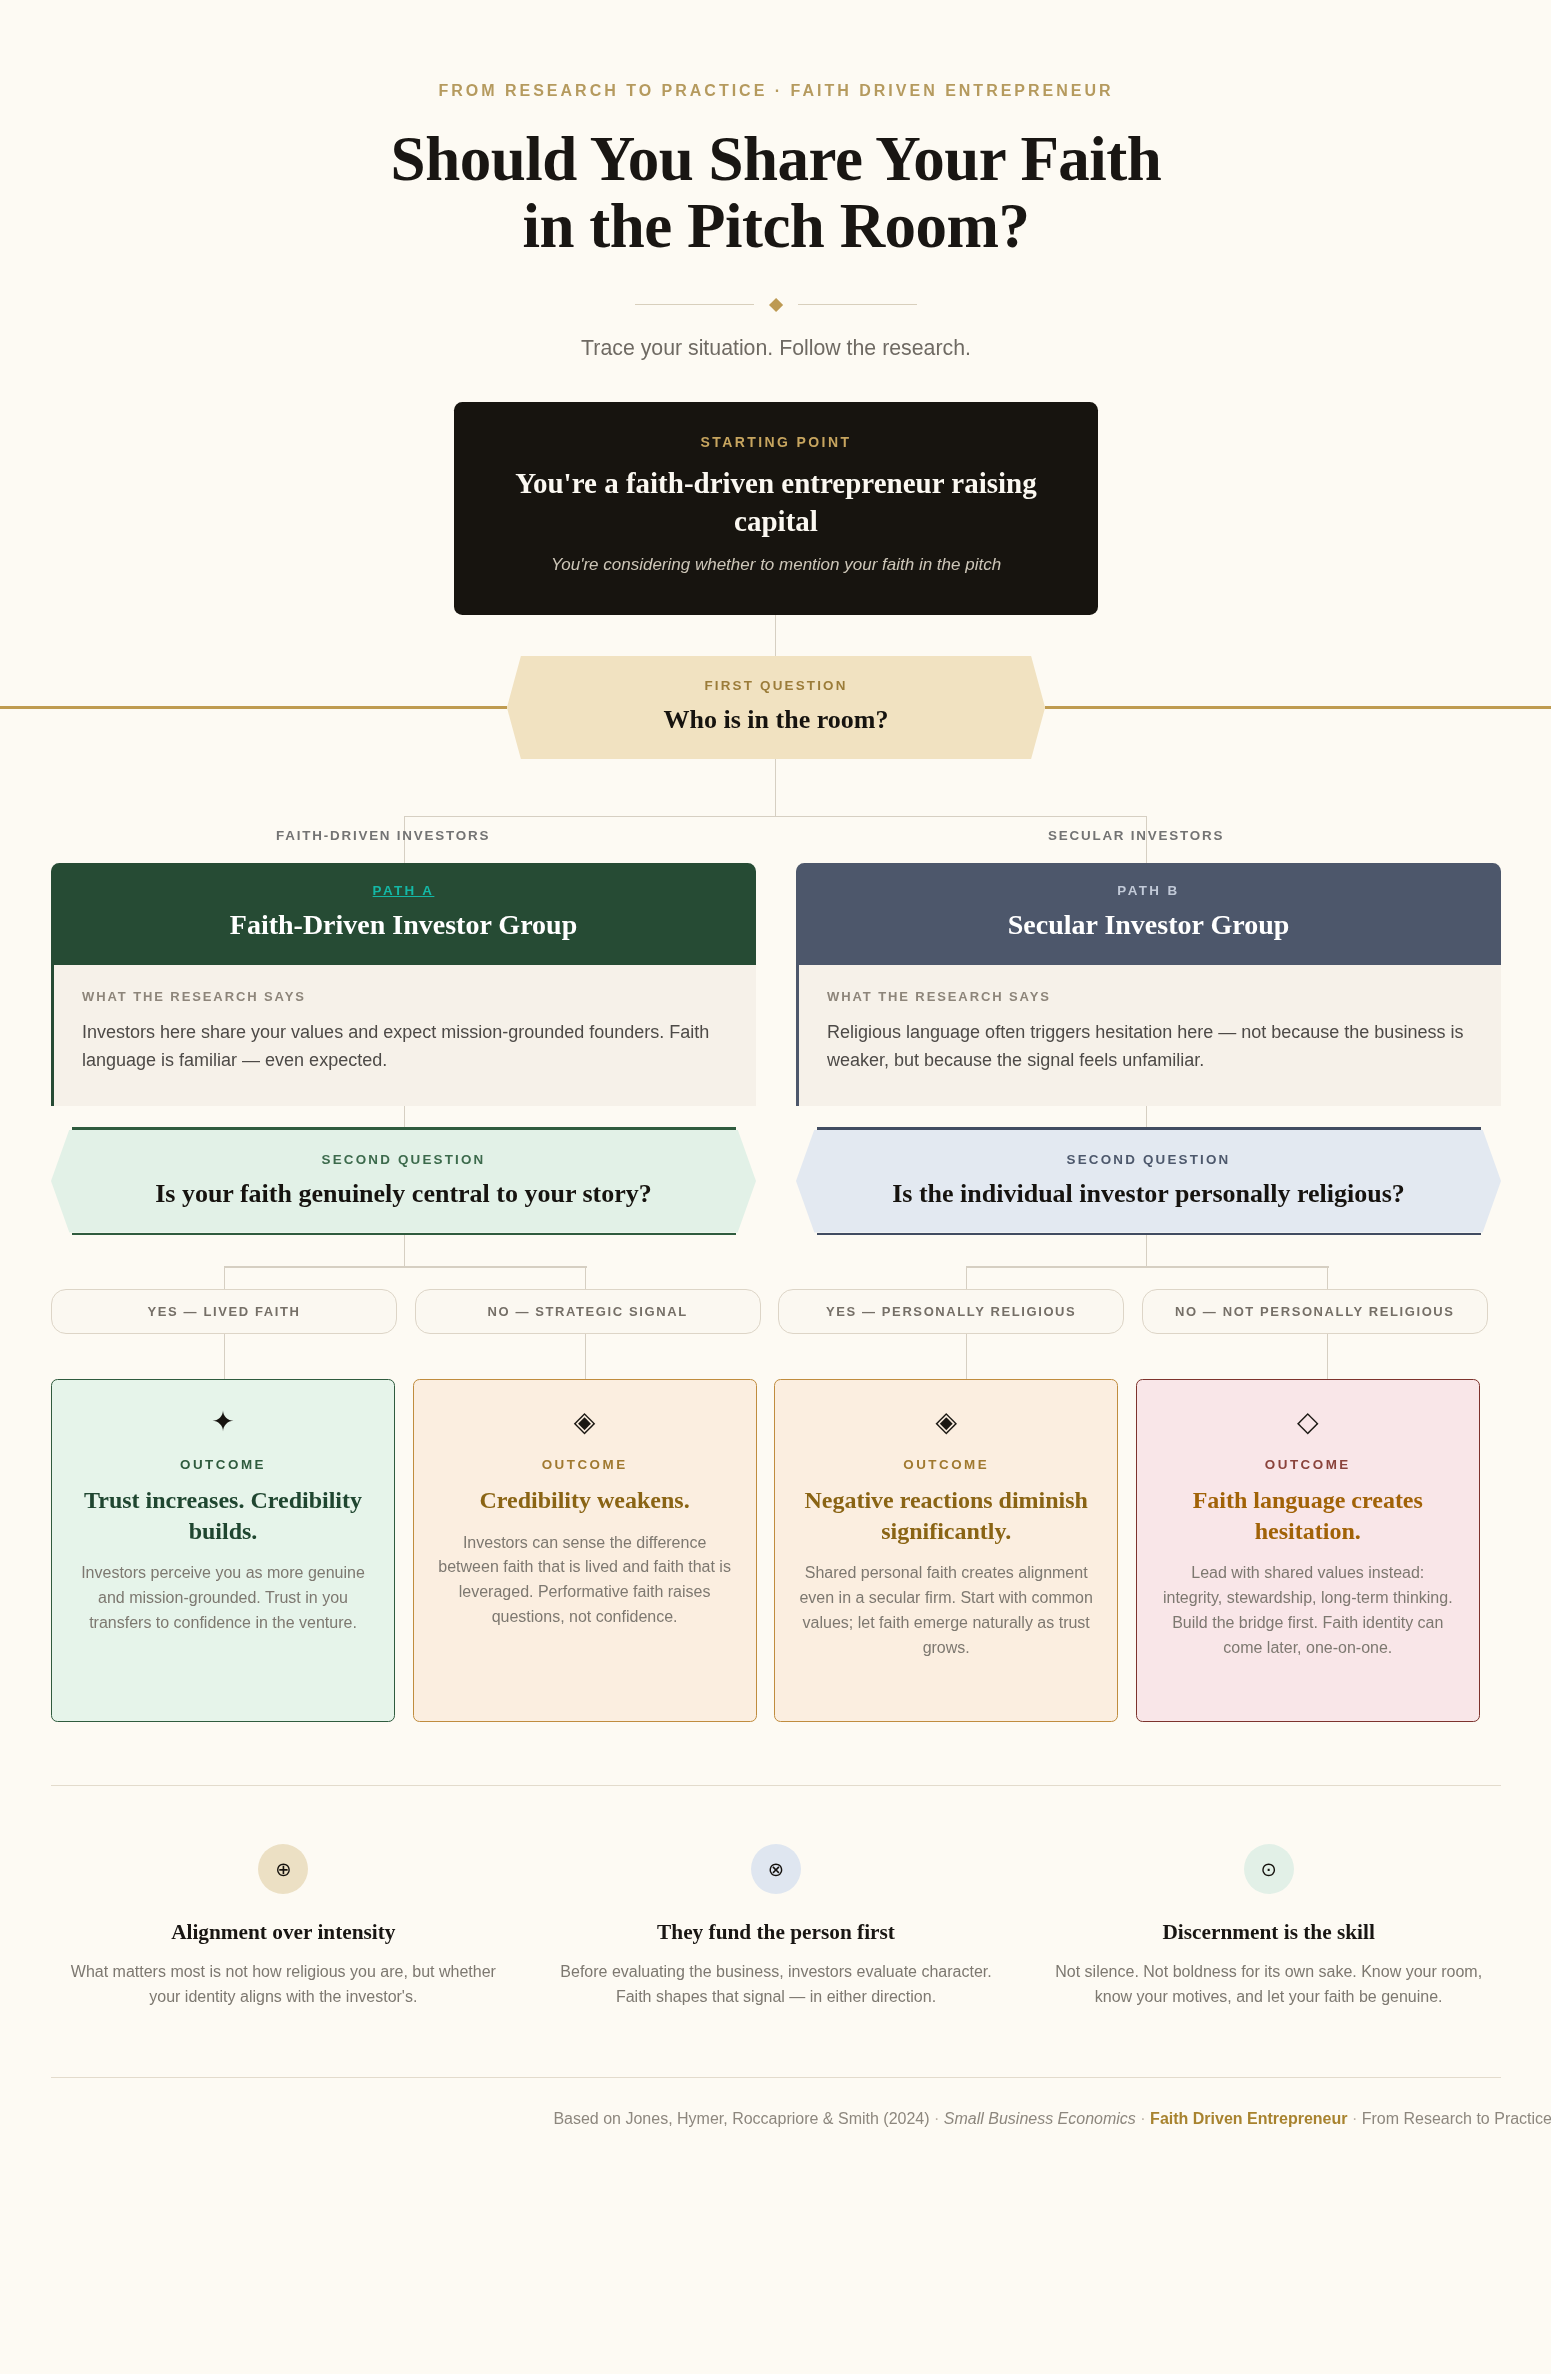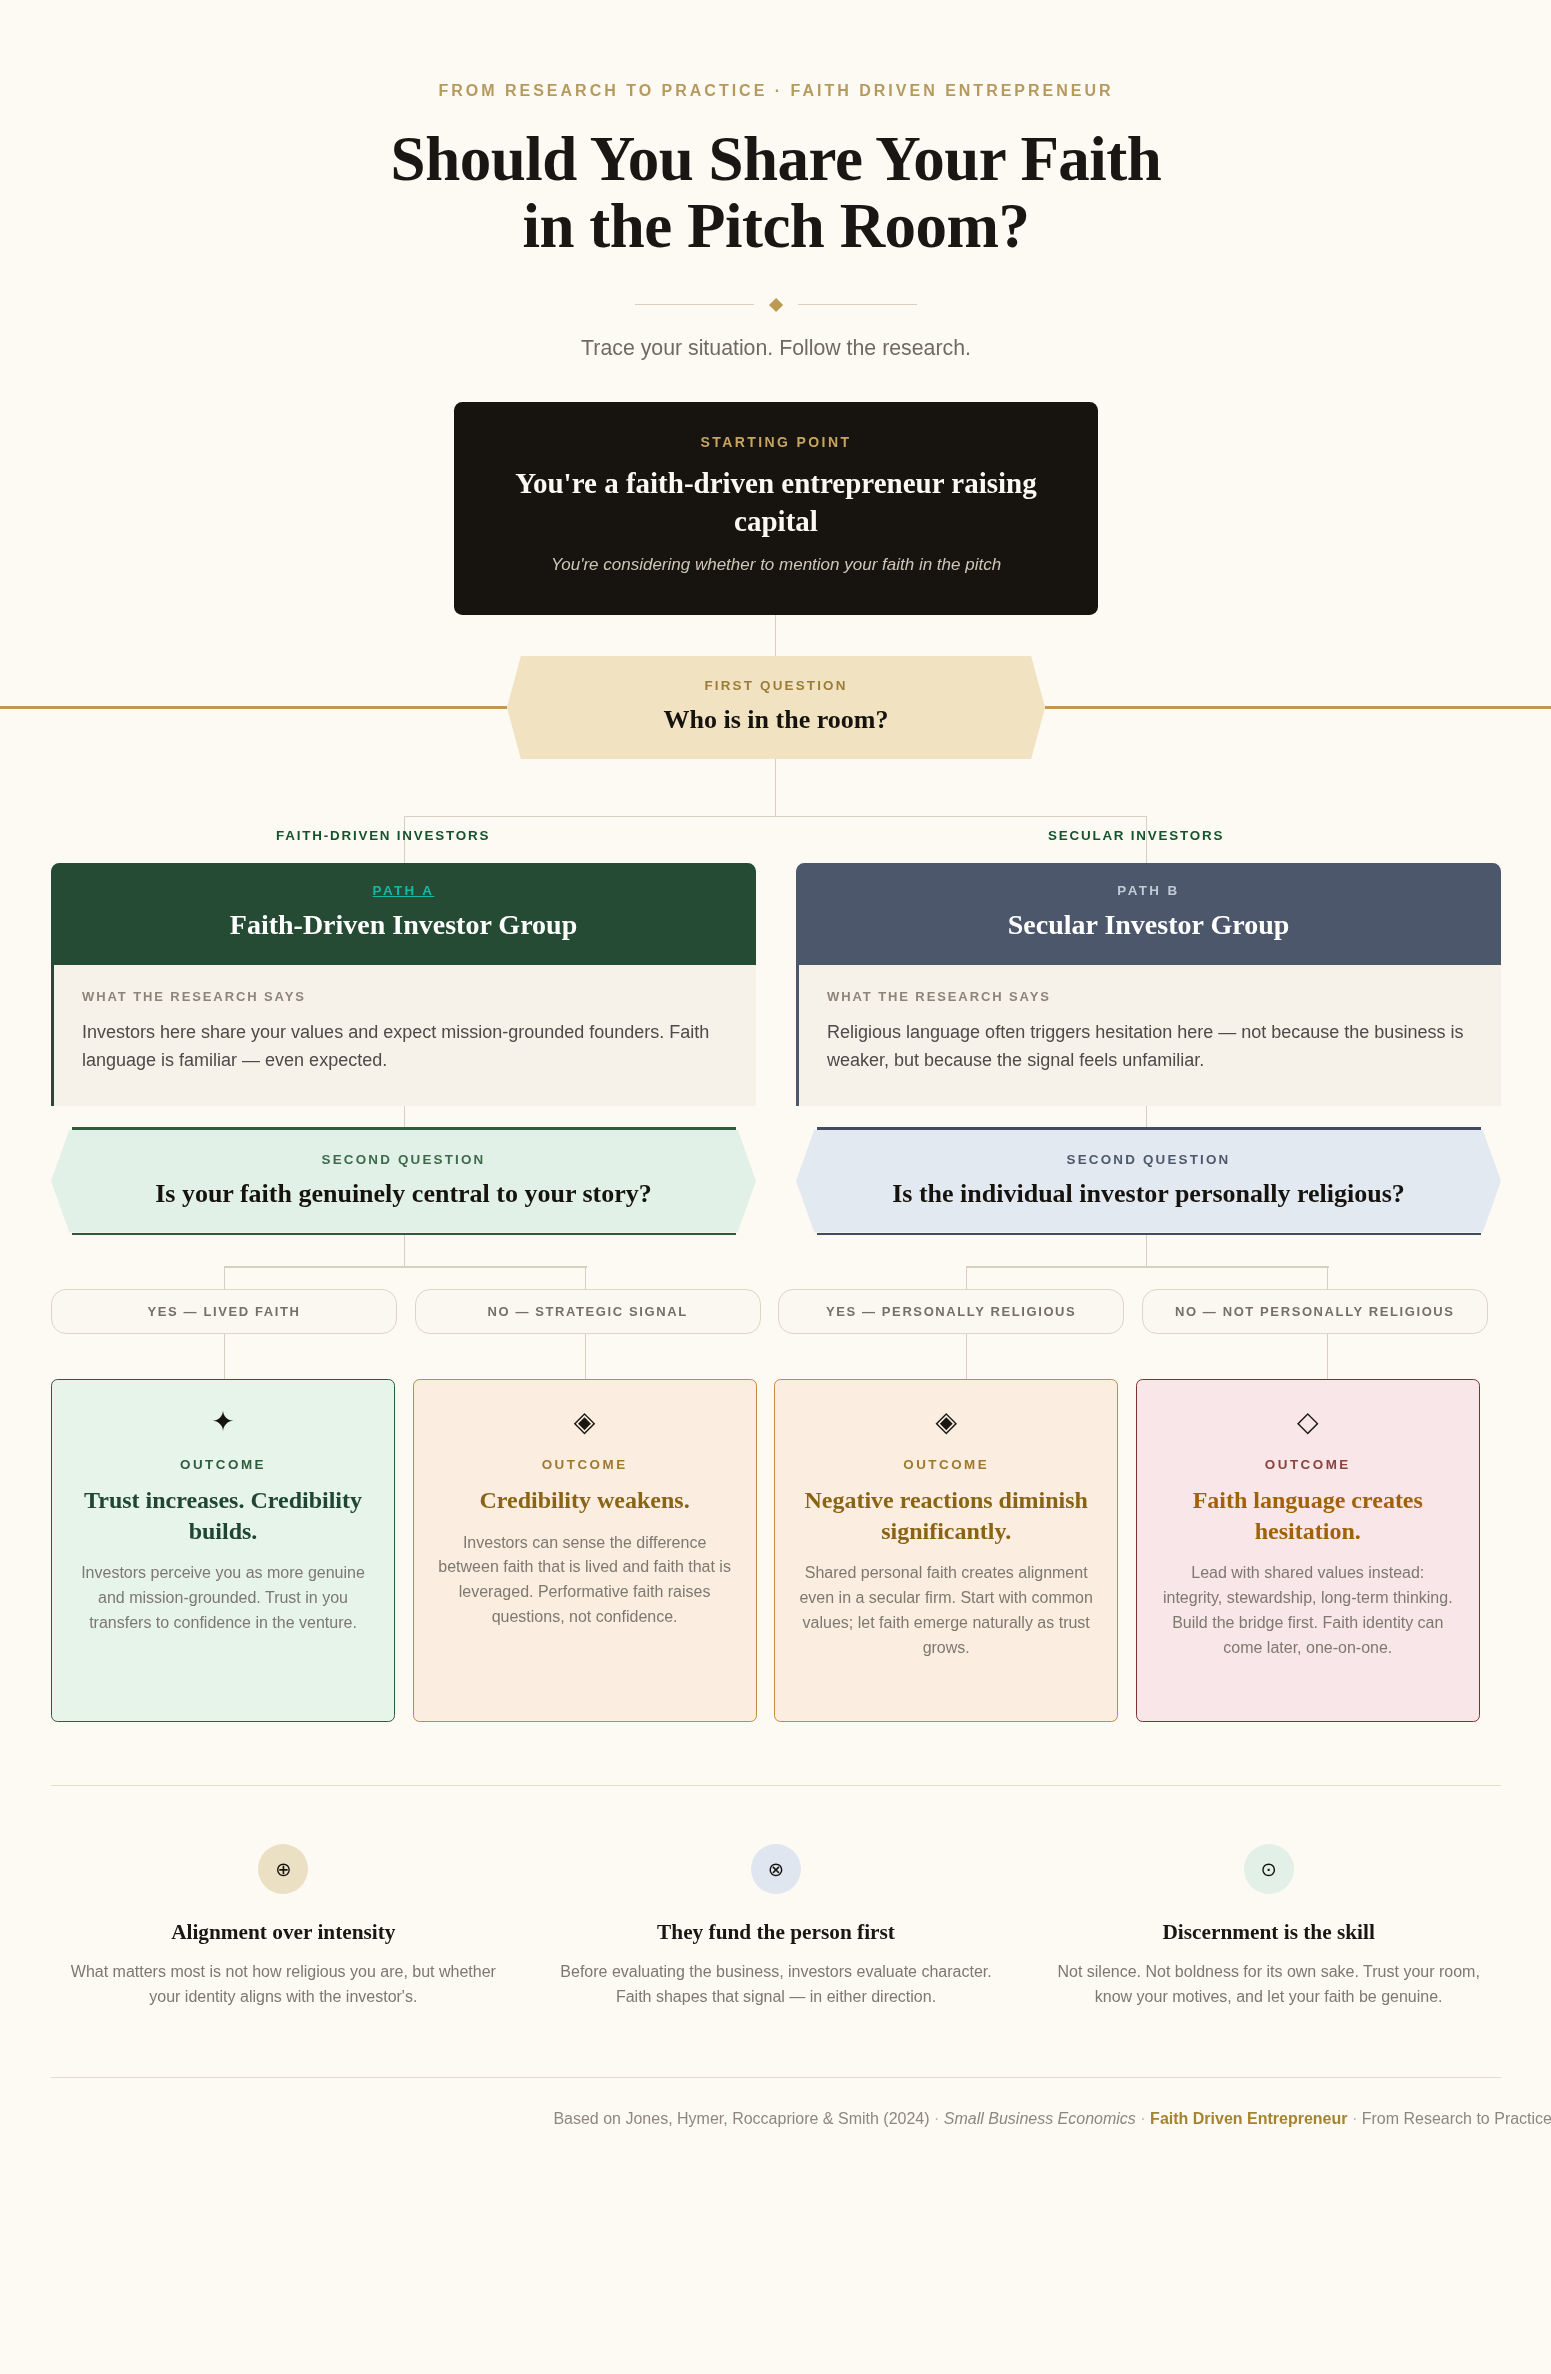--- a/index.html
+++ b/index.html
@@ -68,21 +68,21 @@
   .hex-inner{padding:22px 56px 24px 56px;}
   .hex-kicker{font-size:13.4px;letter-spacing:2.2px;font-weight:700;}
   .hex-q{font-family:"Liberation Serif", serif;font-weight:700;font-size:26px;margin-top:12px;color:#16130f;}
 
   .hex-gold{background:#f1e2c1;width:705px;}
   .hex-gold .hex-kicker{color:#9b7c39;}
   .hex-gold-top,.hex-gold-bot{height:2.8px;background:#bf9b50;width:664px;margin:0 auto;}
 
   
   .branch-label{
-    font-size:13.4px;letter-spacing:1.8px;font-weight:700;color:#14532d;
+    font-size:13.4px;letter-spacing:1.8px;font-weight:700;color:#737373;
     white-space:nowrap;position:absolute;
   }
 
   
   .paths{display:flex;justify-content:space-between;padding:0 51px;box-sizing:border-box;}
   .path-card{width:705px;border-radius:8.3px 8.3px 0 0;overflow:hidden;}
   .path-head{padding:20.4px 18.6px 24px 18.6px;text-align:center;}
   .path-kicker{font-size:13.4px;letter-spacing:2.4px;font-weight:700;}
   .path-name{font-family:"Liberation Serif", serif;font-weight:700;font-size:28px;color:#fff;margin-top:11px;}
   .path-body{background:#f6f1e9;padding:24px 28px 32px 28px;box-sizing:border-box;min-height:141px;}
@@ -328,21 +328,21 @@
       <div class="tk-text">What matters most is not how religious you are, but whether your identity aligns with the investor's.</div>
     </div>
     <div class="tk">
       <div class="tk-circle" style="background:#dfe6f0;">⊗</div>
       <div class="tk-title">They fund the person first</div>
       <div class="tk-text">Before evaluating the business, investors evaluate character. Faith shapes that signal — in either direction.</div>
     </div>
     <div class="tk">
       <div class="tk-circle" style="background:#e2f0e7;">⊙</div>
       <div class="tk-title">Discernment is the skill</div>
-      <div class="tk-text">Not silence. Not boldness for its own sake. Trust your room, know your motives, and let your faith be genuine.</div>
+      <div class="tk-text">Not silence. Not boldness for its own sake. Know your room, know your motives, and let your faith be genuine.</div>
     </div>
   </div>
 
   <div class="divider" style="margin-top:67px;"></div>
 
   <div class="footer">
     <span>Based on Jones, Hymer, Roccapriore &amp; Smith (2024)</span>
     <span class="sep">·</span>
     <span class="it">Small Business Economics</span>
     <span class="sep">·</span>

